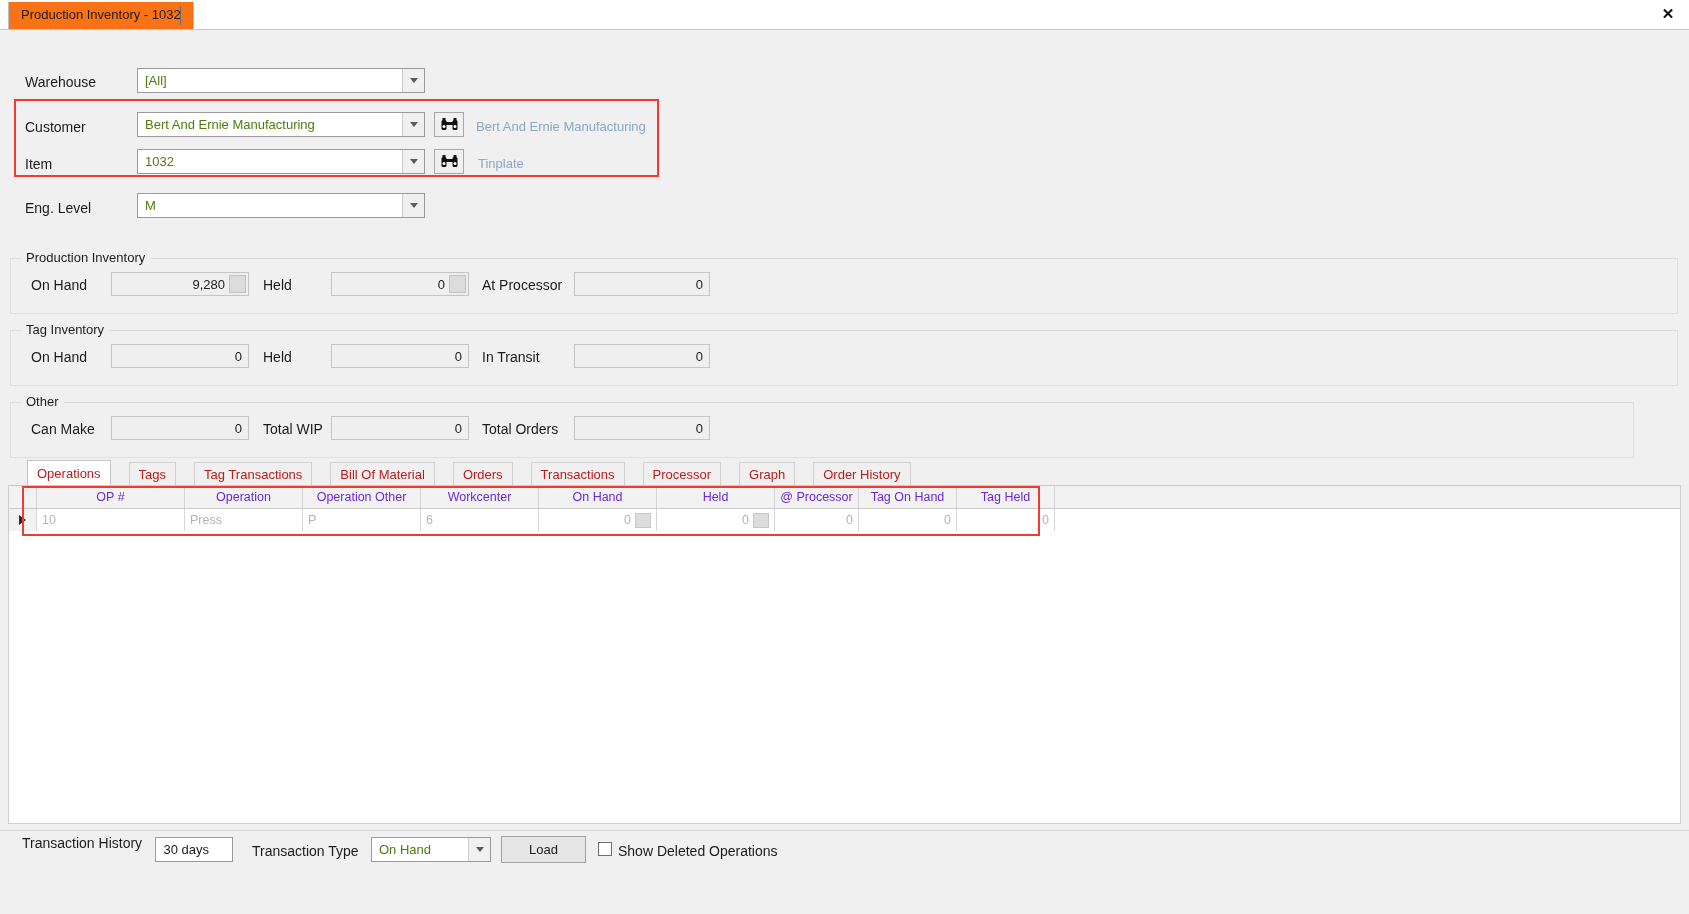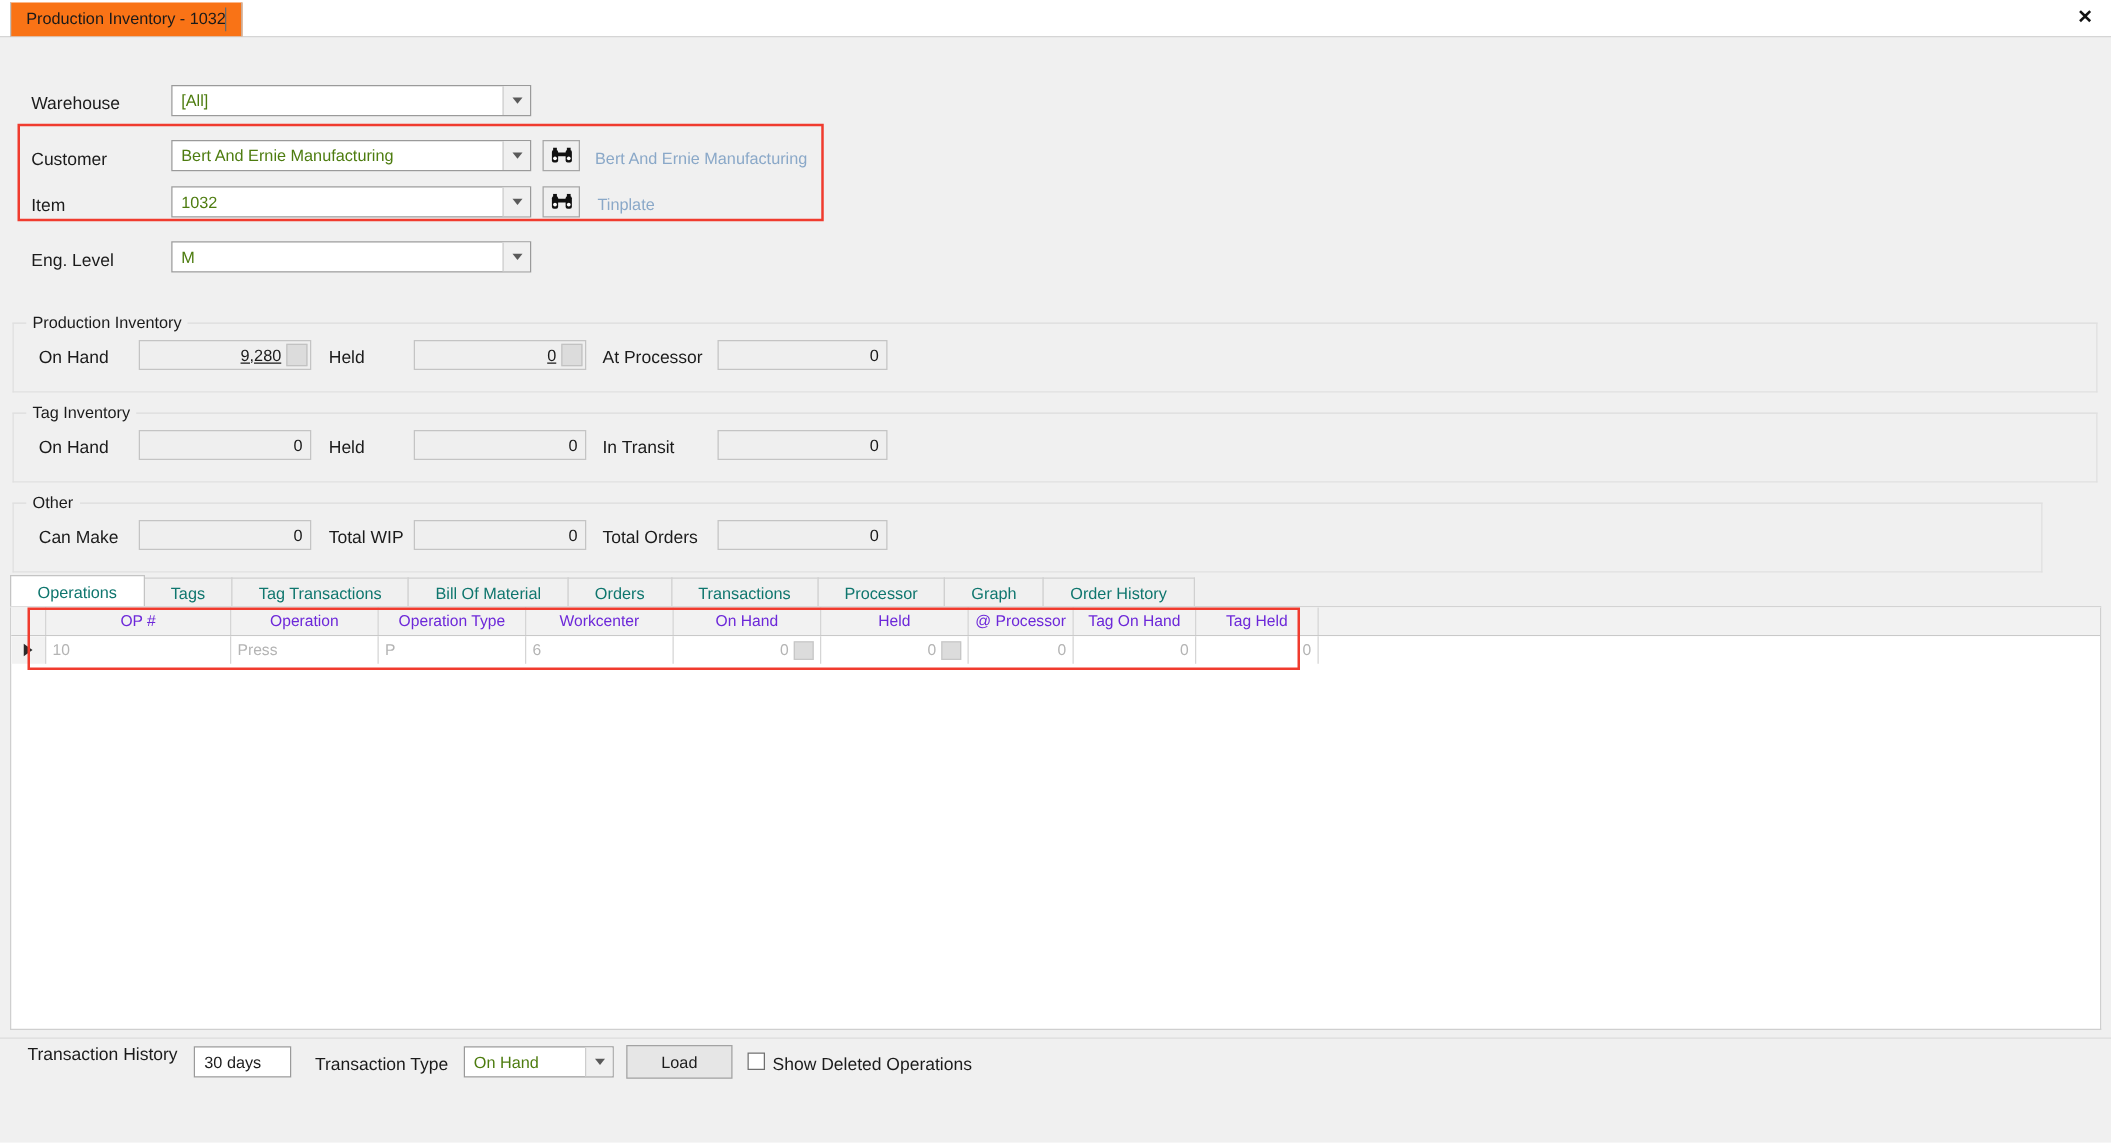--- a/index.html
+++ b/index.html
@@ -145,21 +145,20 @@
     border: 1px solid #c4c4c4;
     display: flex;
     align-items: center;
     justify-content: flex-end;
     padding-right: 6px;
     font-size: 13px;
     color: #1b1b1b;
   }
   .field.link { padding-right: 2px; }
   .field .linkval {
-    text-decoration: underline;
     text-decoration-color: #1b1b1b;
     padding-left: 40px;
   }
   .field .spin {
     width: 17px; height: 18px;
     margin-left: 4px;
     background: #dcdcdc;
     border: 1px solid #c2c2c2;
   }
 
@@ -168,30 +167,31 @@
     position: absolute;
     left: 8px; top: 432px;
     width: 1673px;
     height: 24px;
     border-bottom: 1px solid #c9c9c9;
     display: flex;
     align-items: flex-end;
   }
   .tab {
     height: 23px;
-    padding: 0 21px;
+    padding: 0 9px;
     line-height: 23px;
     font-size: 13px;
-    color: #0f766e;
+    color: #b91c1c;
     background: #f0f0f0;
     border: 1px solid #d0d0d0;
     border-bottom: none;
     margin-right: -1px;
     white-space: nowrap;
     cursor: pointer;
+    margin-left: 19px;
   }
   .tab.active {
     background: #ffffff;
     height: 25px;
     line-height: 25px;
     border-color: #c4c4c4;
     position: relative;
     z-index: 2;
   }
 
@@ -430,21 +430,21 @@
       <div class="tab"><span>Processor</span></div>
       <div class="tab"><span>Graph</span></div>
       <div class="tab"><span>Order History</span></div>
     </div>
 
   <div class="gridpanel">
     <div class="gridhead">
       <div class="rowsel head"></div>
     <div class="gh" style="width: 148px; flex: 0 0 auto;"><span>OP #</span></div>
         <div class="gh" style="width: 118px; flex: 0 0 auto;"><span>Operation</span></div>
-        <div class="gh" style="width: 118px; flex: 0 0 auto;"><span>Operation Type</span></div>
+        <div class="gh" style="width: 118px; flex: 0 0 auto;"><span>Operation Other</span></div>
         <div class="gh" style="width: 118px; flex: 0 0 auto;"><span>Workcenter</span></div>
         <div class="gh" style="width: 118px; flex: 0 0 auto;"><span>On Hand</span></div>
         <div class="gh" style="width: 118px; flex: 0 0 auto;"><span>Held</span></div>
         <div class="gh" style="width: 84px; flex: 0 0 auto;"><span>@ Processor</span></div>
         <div class="gh" style="width: 98px; flex: 0 0 auto;"><span>Tag On Hand</span></div>
         <div class="gh" style="width: 98px; flex: 0 0 auto;"><span>Tag Held</span></div>
       </div>
     <div class="gridrow">
       <div class="rowsel">
           <div class="tri"></div>

